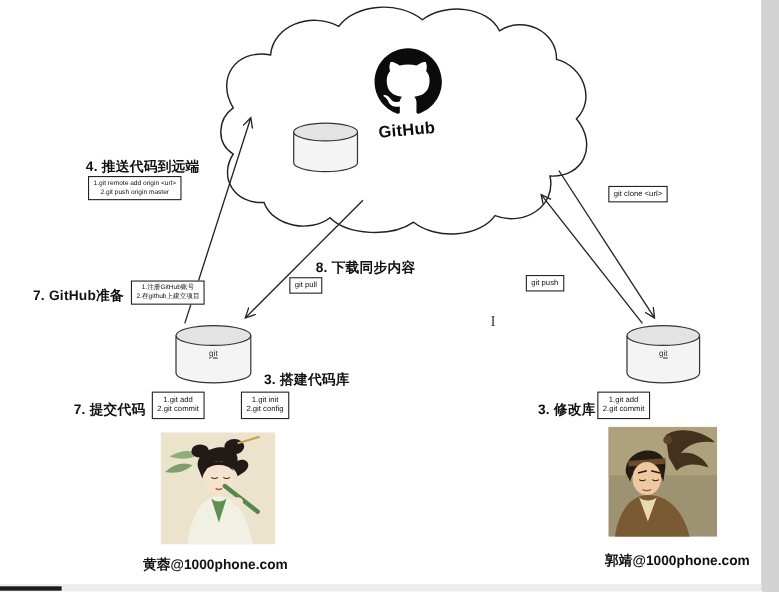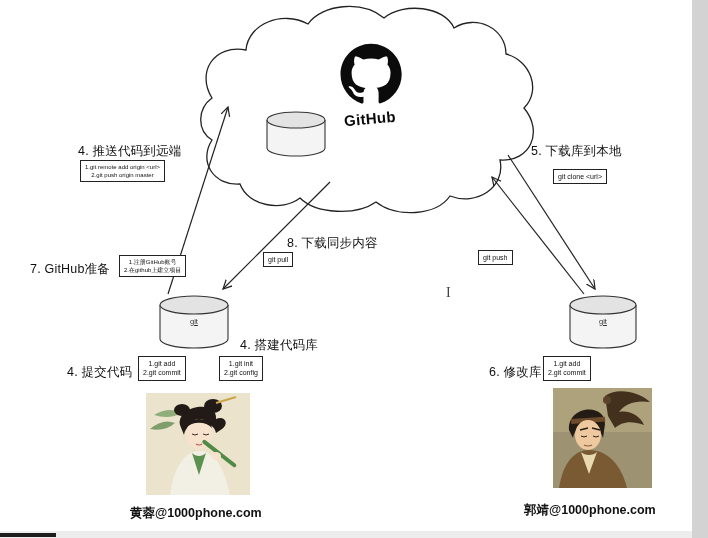--- a/index.html
+++ b/index.html
@@ -1,21 +1,21 @@
 <!DOCTYPE html>
 <html><head>
 <meta charset="utf-8">
 <style>
   * { box-sizing: border-box; margin: 0; padding: 0; }
   html, body { background: #fff; }
   body { font-family: "Liberation Sans", sans-serif; }
   .stage { position: relative; width: 708px; height: 538px; background: #fff; overflow: hidden; }
   .layer { position: absolute; left: 0; top: 0; width: 708px; height: 538px; }
   .step-title {
-    position: absolute; font-weight: normal; font-size: 12.5px; color: #111;
+    position: absolute; font-weight: bold; font-size: 12.5px; color: #111;
     white-space: nowrap; letter-spacing: 0.2px;
   }
   .cmd-box {
     position: absolute; border: 1px solid #222; background: #fff;
     display: flex; flex-direction: column; align-items: center; justify-content: center;
     font-size: 7px; line-height: 1.35; padding: 2px 4px; color: #111; white-space: nowrap;
   }
   .cmd-box.tiny { font-size: 6px; }
   .git-label { position: absolute; font-size: 7.5px; color: #333; text-align: center; width: 16px; text-decoration: underline; }
   .user-name { position: absolute; font-weight: bold; font-size: 12.5px; color: #111; white-space: nowrap; }
@@ -89,53 +89,52 @@
 
   <div class="git-label" style="left:186px; top:317px;">git</div>
   <div class="git-label" style="left:595px; top:317px;">git</div>
 
   <div class="step-title" style="left:78px; top:143px;">4. 推送代码到远端</div>
   <div class="cmd-box tiny" style="left:80px; top:160px;">
     <div>1.git remote add origin &lt;url&gt;</div>
     <div>2.git push origin master</div>
   </div>
 
-  <div class="step-title" style="left:531px; top:143px;">5. 下载库到本地</div>
   <div class="cmd-box" style="left:553px; top:169px;">
     <div>git clone &lt;url&gt;</div>
   </div>
 
   <div class="step-title" style="left:30px; top:261px;">7. GitHub准备</div>
   <div class="cmd-box tiny" style="left:119px; top:255px;">
     <div>1.注册GitHub账号</div>
     <div>2.在github上建立项目</div>
   </div>
 
   <div class="step-title" style="left:251px; top:235px;margin-left:36px;">8. 下载同步内容</div>
   <div class="cmd-box" style="left:263px; top:252px;">
     <div>git pull</div>
   </div>
 
   <div class="cmd-box" style="left:478px; top:250px;">
     <div>git push</div>
   </div>
 
-  <div class="step-title" style="left:240px; top:337px;">4. 搭建代码库</div>
+  <div class="step-title" style="left:240px; top:337px;">3. 搭建代码库</div>
   <div class="cmd-box" style="left:219px; top:356px;">
     <div>1.git init</div>
     <div>2.git config</div>
   </div>
 
-  <div class="step-title" style="left:67px; top:364px;">4. 提交代码</div>
+  <div class="step-title" style="left:67px; top:364px;">7. 提交代码</div>
   <div class="cmd-box" style="left:138px; top:356px;">
     <div>1.git add</div>
     <div>2.git commit</div>
   </div>
 
-  <div class="step-title" style="left:489px; top:364px;">6. 修改库</div>
+  <div class="step-title" style="left:489px; top:364px;">3. 修改库</div>
   <div class="cmd-box" style="left:543px; top:356px;">
     <div>1.git add</div>
     <div>2.git commit</div>
   </div>
 
   <div class="portrait" style="left:146px; top:393px;">
     <svg width="104" height="102" viewBox="0 0 104 102">
       <rect width="104" height="102" fill="#ece3cd"></rect>
       <path d="M8 22 q15 -9 28 -2 q-13 7 -28 2 Z" fill="#8fae7a"></path>
       <path d="M4 36 q13 -11 25 -6 q-10 9 -25 6 Z" fill="#7f9e6b"></path>
@@ -165,21 +164,21 @@
       <ellipse cx="35" cy="47" rx="13" ry="15" fill="#eec9a0"></ellipse>
       <path d="M27 42 l8 -2 M39 40 l8 2" stroke="#2a1d12" stroke-width="1.5" fill="none"></path>
       <path d="M28 48 q3 2 6 0 M40 48 q3 2 6 0" stroke="#2a1d12" stroke-width="1" fill="none"></path>
       <path d="M31 57 q4 2 8 0" stroke="#8a5a40" stroke-width="1.2" fill="none"></path>
       <path d="M6 100 C10 74 22 62 36 62 C54 62 68 76 74 100 Z" fill="#7a5a33"></path>
       <path d="M28 64 L36 86 L44 64 C40 68 32 68 28 64 Z" fill="#e8d9b0"></path>
     </svg>
   </div>
 
   <div class="user-name" style="left:130px; top:505px;">黄蓉@1000phone.com</div>
-  <div class="user-name" style="left:524px; top:502px;text-align:center;">郭靖@1000phone.com</div>
+  <div class="user-name" style="left:550px; top:502px;text-align:center;">郭靖@1000phone.com</div>
 
   <div class="cursor">I</div>
 
   <div class="right-strip"></div>
   <div class="bottom-strip"></div>
   <div class="progress-segment"></div>
 
 </div>
 
 </body></html>

